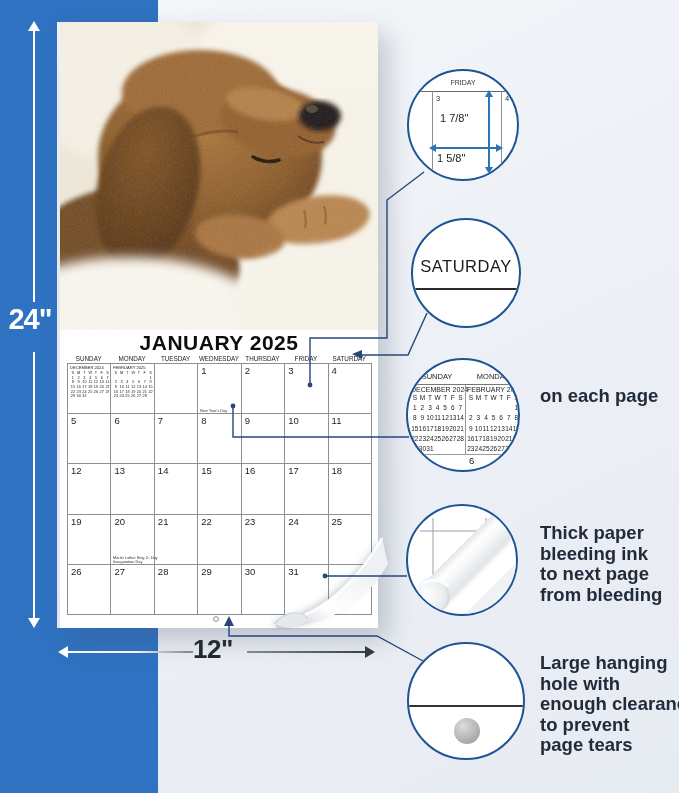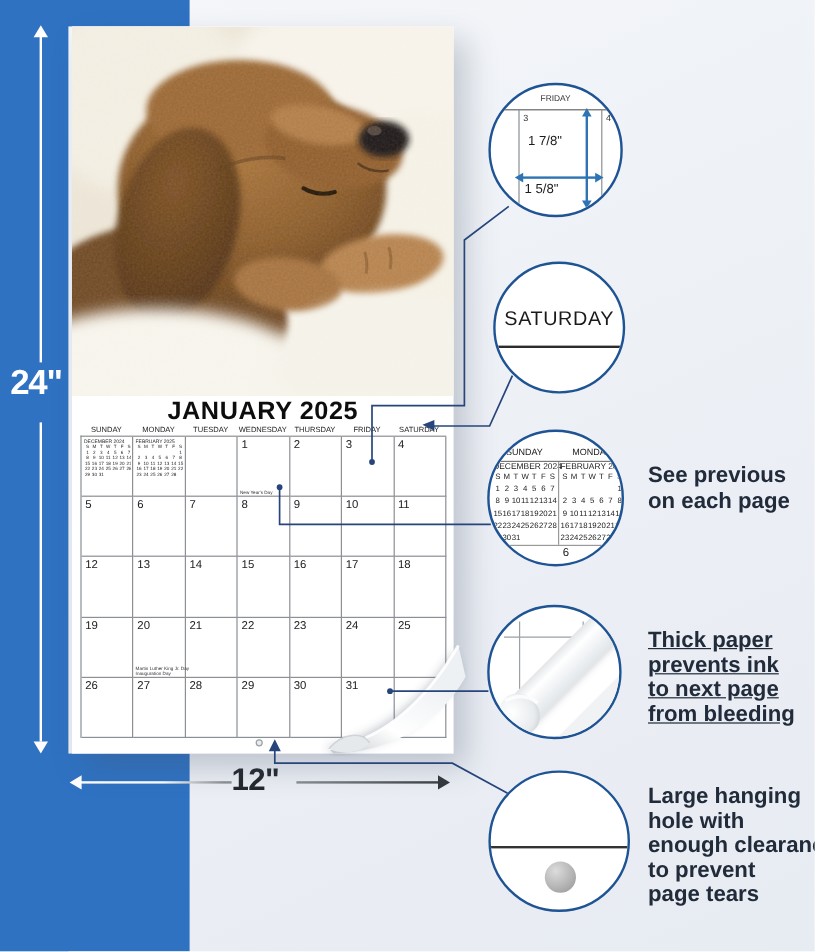--- a/index.html
+++ b/index.html
@@ -90,21 +90,21 @@
   .mini-lg .m-row{display:grid;grid-template-columns:repeat(7,7.6px);line-height:10.2px;
                   font-size:6.5px;text-align:center;}
   .c3 .c3-rule2{height:1px;background:#999;}
   .c3 .c3-next{padding-left:60px;font-size:9.5px;line-height:11px;}
   .c5 .ln{position:absolute;top:61px;left:0;right:0;height:2px;background:#333;}
   .c5 .holebig{position:absolute;left:45px;top:74px;width:26px;height:26px;border-radius:50%;
                background:radial-gradient(circle at 35% 30%,#dcdcdc 0%,#b5b5b5 55%,#939393 100%);}
   
   .feature{position:absolute;left:540px;font-size:18.5px;font-weight:bold;color:#212b3a;
            line-height:20.5px;white-space:nowrap;}
-  .f1{top:83px;} .f2{top:234px;} .f3{top:386px;} .f4{top:523px;text-decoration:underline;} .f5{top:653px;}
+  .f1{top:83px;} .f2{top:234px;} .f3{top:386px;} .f4{top:523px;} .f5{top:653px;}
 </style>
 </head>
 <body>
 
 <div class="stage">
 
   <div class="blue blue-top"></div>
   <div class="blue blue-bar"></div>
   <div class="blue blue-bottom"></div>
 
@@ -634,26 +634,25 @@
       <path d="M13,78 Q28,70 40,80" stroke="#ffffff" stroke-width="3" fill="none" opacity="0.8"></path>
     </svg>
   </div>
 
   <div class="callout c5">
     <div class="ln"></div>
     <div class="holebig"></div>
   </div>
 
   <div class="feature f3">
-      <div>See previous</div>
       <div>on each page</div>
     </div>
   <div class="feature f4">
       <div>Thick paper</div>
-      <div>prevents ink</div>
+      <div>bleeding ink</div>
       <div>to next page</div>
       <div>from bleeding</div>
     </div>
   <div class="feature f5">
       <div>Large hanging</div>
       <div>hole with</div>
       <div>enough clearance</div>
       <div>to prevent</div>
       <div>page tears</div>
     </div>

